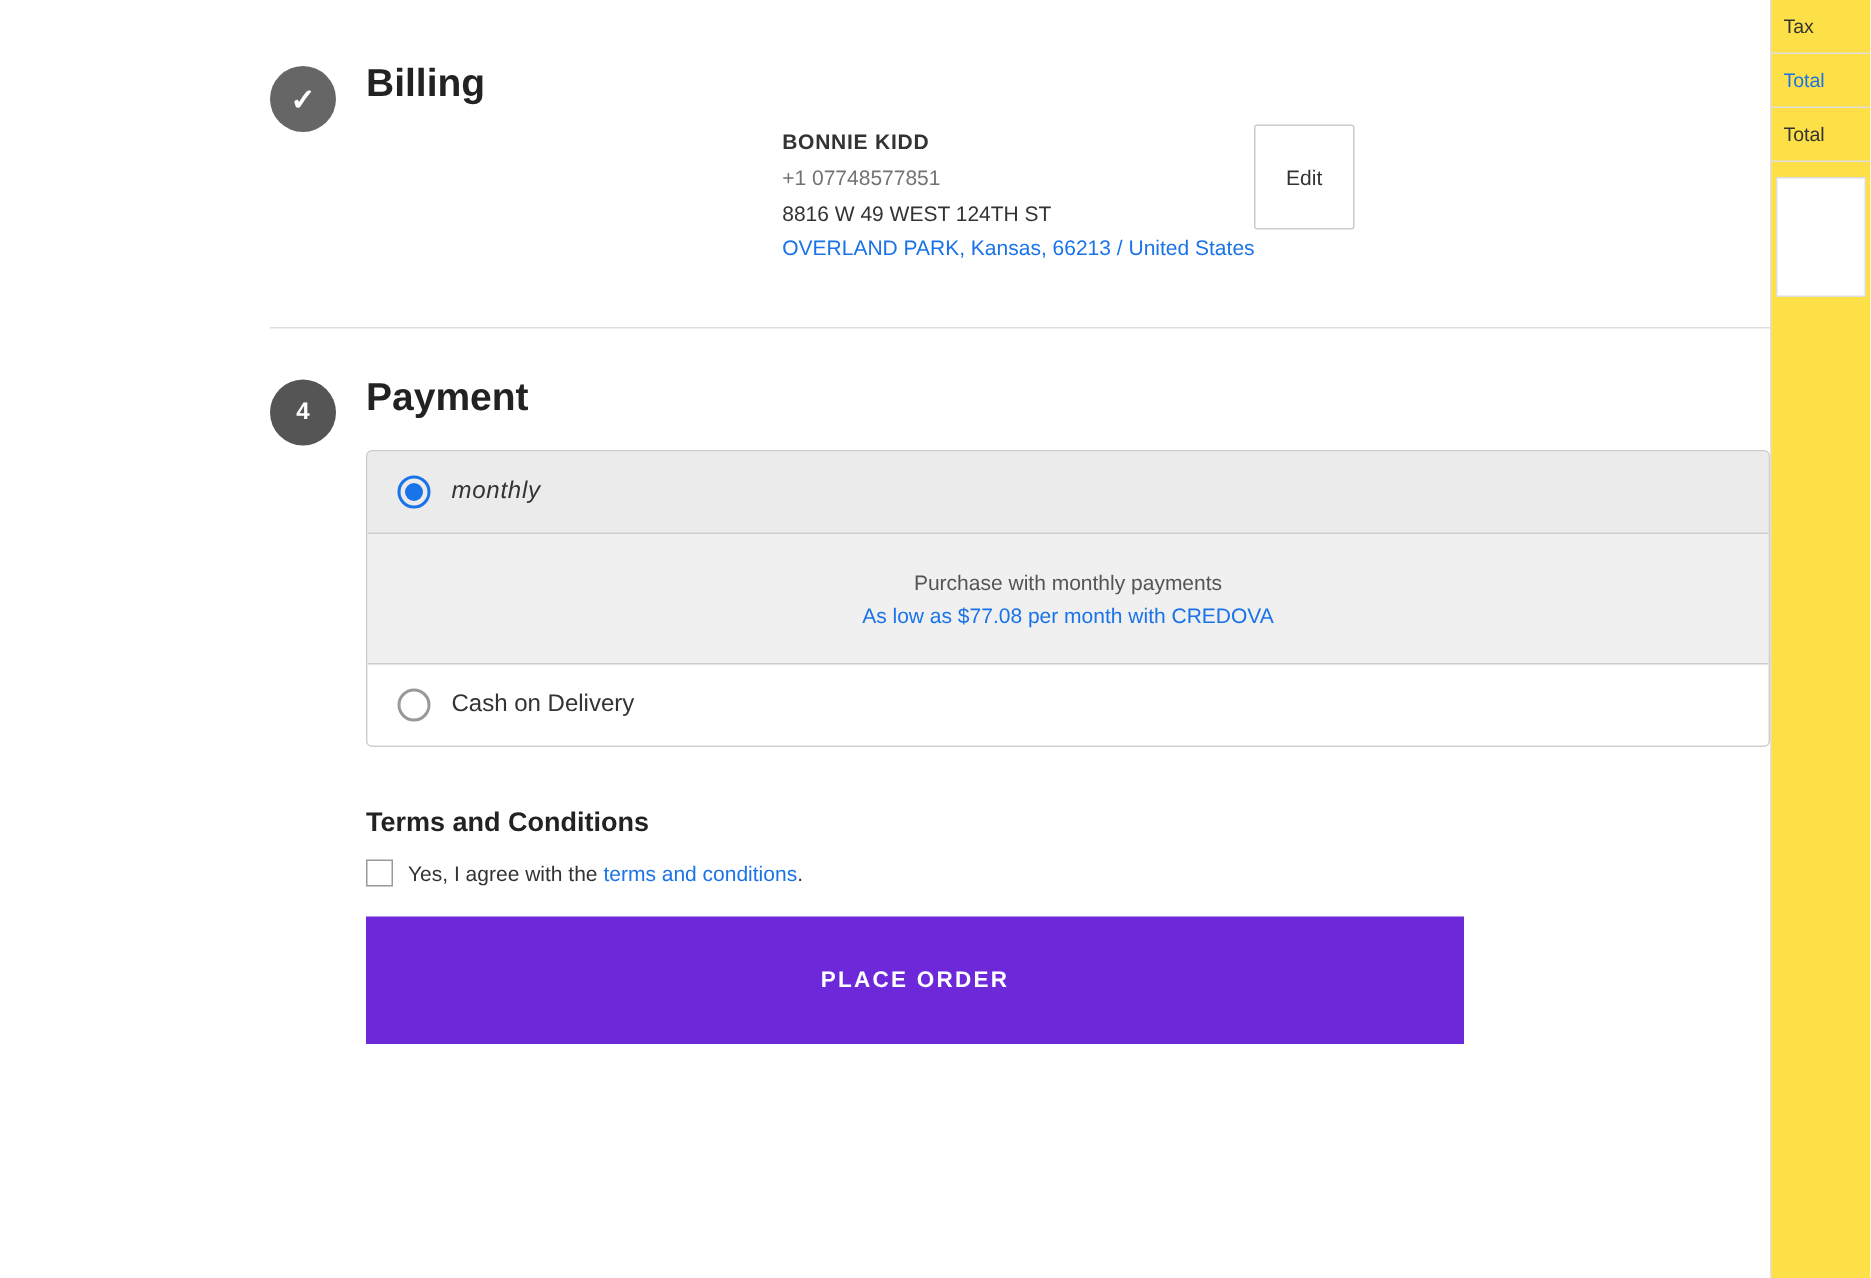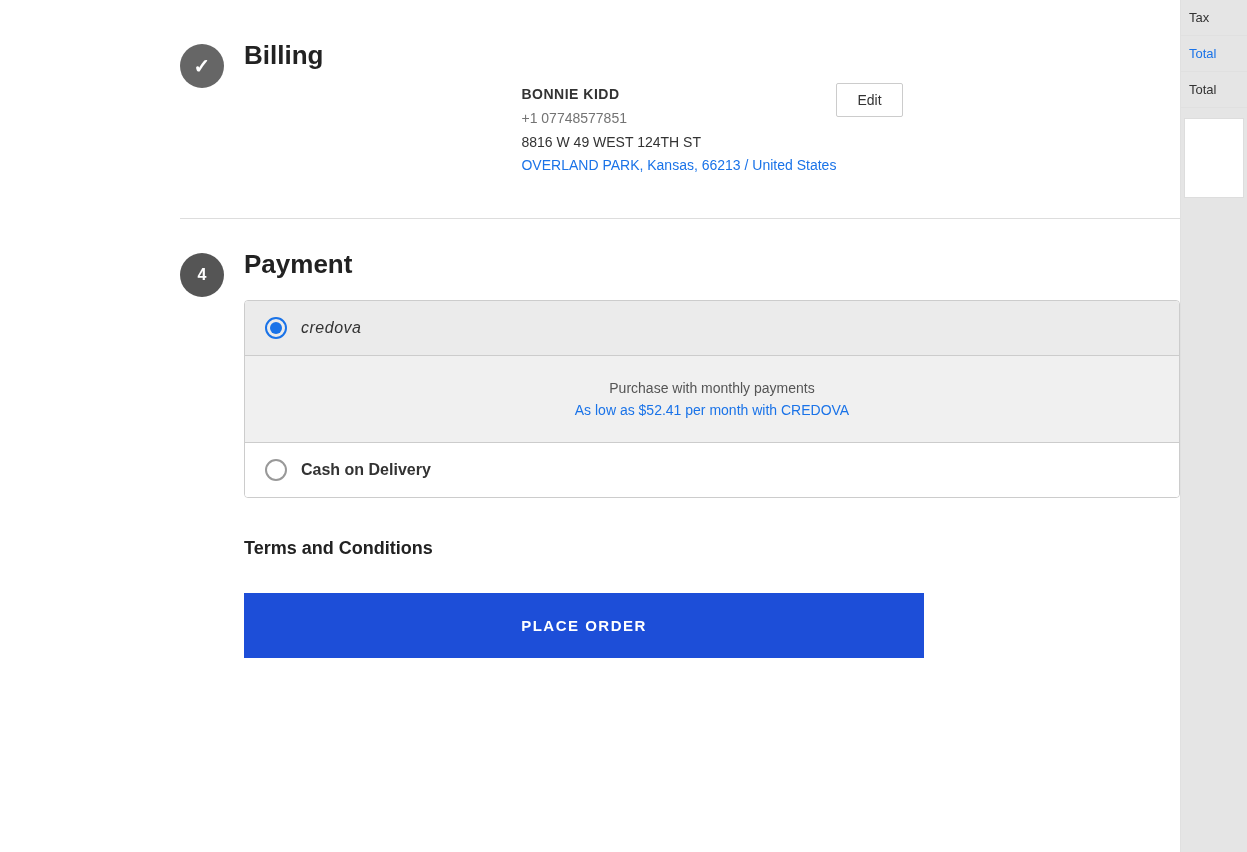--- a/index.html
+++ b/index.html
@@ -97,21 +97,21 @@
     }
 
     .billing-country span {
       color: #1a73e8;
       margin-top: 24px;
     }
 
     .edit-button {
       border: 1px solid #ccc;
       background: #fff;
-      padding: 8px 20px;
+      padding: 26px 20px;
       font-size: 14px;
       cursor: pointer;
       color: #333;
       border-radius: 2px;
     }
 
     .divider {
       border: none;
       border-top: 1px solid #ddd;
       margin: 10px 0 30px 0;
@@ -203,21 +203,21 @@
       background: #1a73e8;
     }
 
     .radio-btn.empty {
       border: 2px solid #999;
     }
 
     .payment-label {
       font-size: 16px;
       color: #333;
-      font-weight: bold;
+      font-weight: normal;
     }
 
     .credova-label {
       font-size: 16px;
       color: #333;
       font-style: italic;
       font-weight: normal;
       letter-spacing: 0.5px;
     }
 
@@ -265,42 +265,42 @@
     }
 
     .terms-text .terms-link {
       color: #1a73e8;
       cursor: pointer;
     }
 
     
     .place-order-btn {
       display: block;
-      width: 680px;
+      width: 732px;
       margin-left: 64px;
-      padding: 24px;
-      background: #1d4ed8;
+      padding: 34px;
+      background: #6d28d9;
       color: #fff;
       font-size: 15px;
       font-weight: bold;
       letter-spacing: 1.5px;
       text-align: center;
       border: none;
       cursor: pointer;
       text-transform: uppercase;
     }
 
     
     .right-sidebar {
       position: absolute;
       right: 0;
       top: 0;
       width: 67px;
       height: 852px;
-      background: #e5e5e5;
+      background: #fde047;
       border-left: 1px solid #e0e0e0;
       display: flex;
       flex-direction: column;
       align-items: flex-start;
       padding: 0;
     }
 
     .sidebar-item {
       padding: 10px 8px;
       font-size: 13px;
@@ -358,39 +358,45 @@
     <div class="step-icon-number">
       <span class="step-number">4</span>
     </div>
     <div class="payment-content">
       <div class="section-title">Payment</div>
 
       <div class="payment-options">
 
         <div class="payment-option selected">
           <div class="radio-btn filled"></div>
-          <span class="credova-label">credova</span>
+          <span class="credova-label">monthly</span>
         </div>
 
         <div class="payment-option-details">
           <div class="monthly-text">Purchase with monthly payments</div>
-          <div class="credova-link" style="cursor:pointer;">As low as $52.41 per month with CREDOVA</div>
+          <div class="credova-link" style="cursor:pointer;">As low as $77.08 per month with CREDOVA</div>
         </div>
 
         <div class="payment-option-cash">
           <div class="radio-btn empty"></div>
           <span class="payment-label">Cash on Delivery</span>
         </div>
 
       </div>
     </div>
   </div>
 
   <div class="terms-section">
     <div class="terms-title">Terms and Conditions</div>
+    <div class="terms-checkbox-row">
+      <div class="terms-checkbox"></div>
+      <span class="terms-text">
+        <span>Yes, I agree with </span><span>the </span><span class="terms-link">terms and conditions</span><span>.</span>
+      </span>
+    </div>
   </div>
 
   <button class="place-order-btn">PLACE ORDER</button>
 
 </div>
 
 <div class="right-sidebar">
   <div class="sidebar-item">Tax</div>
   <div class="sidebar-item link">Total</div>
   <div class="sidebar-item total">Total</div>

